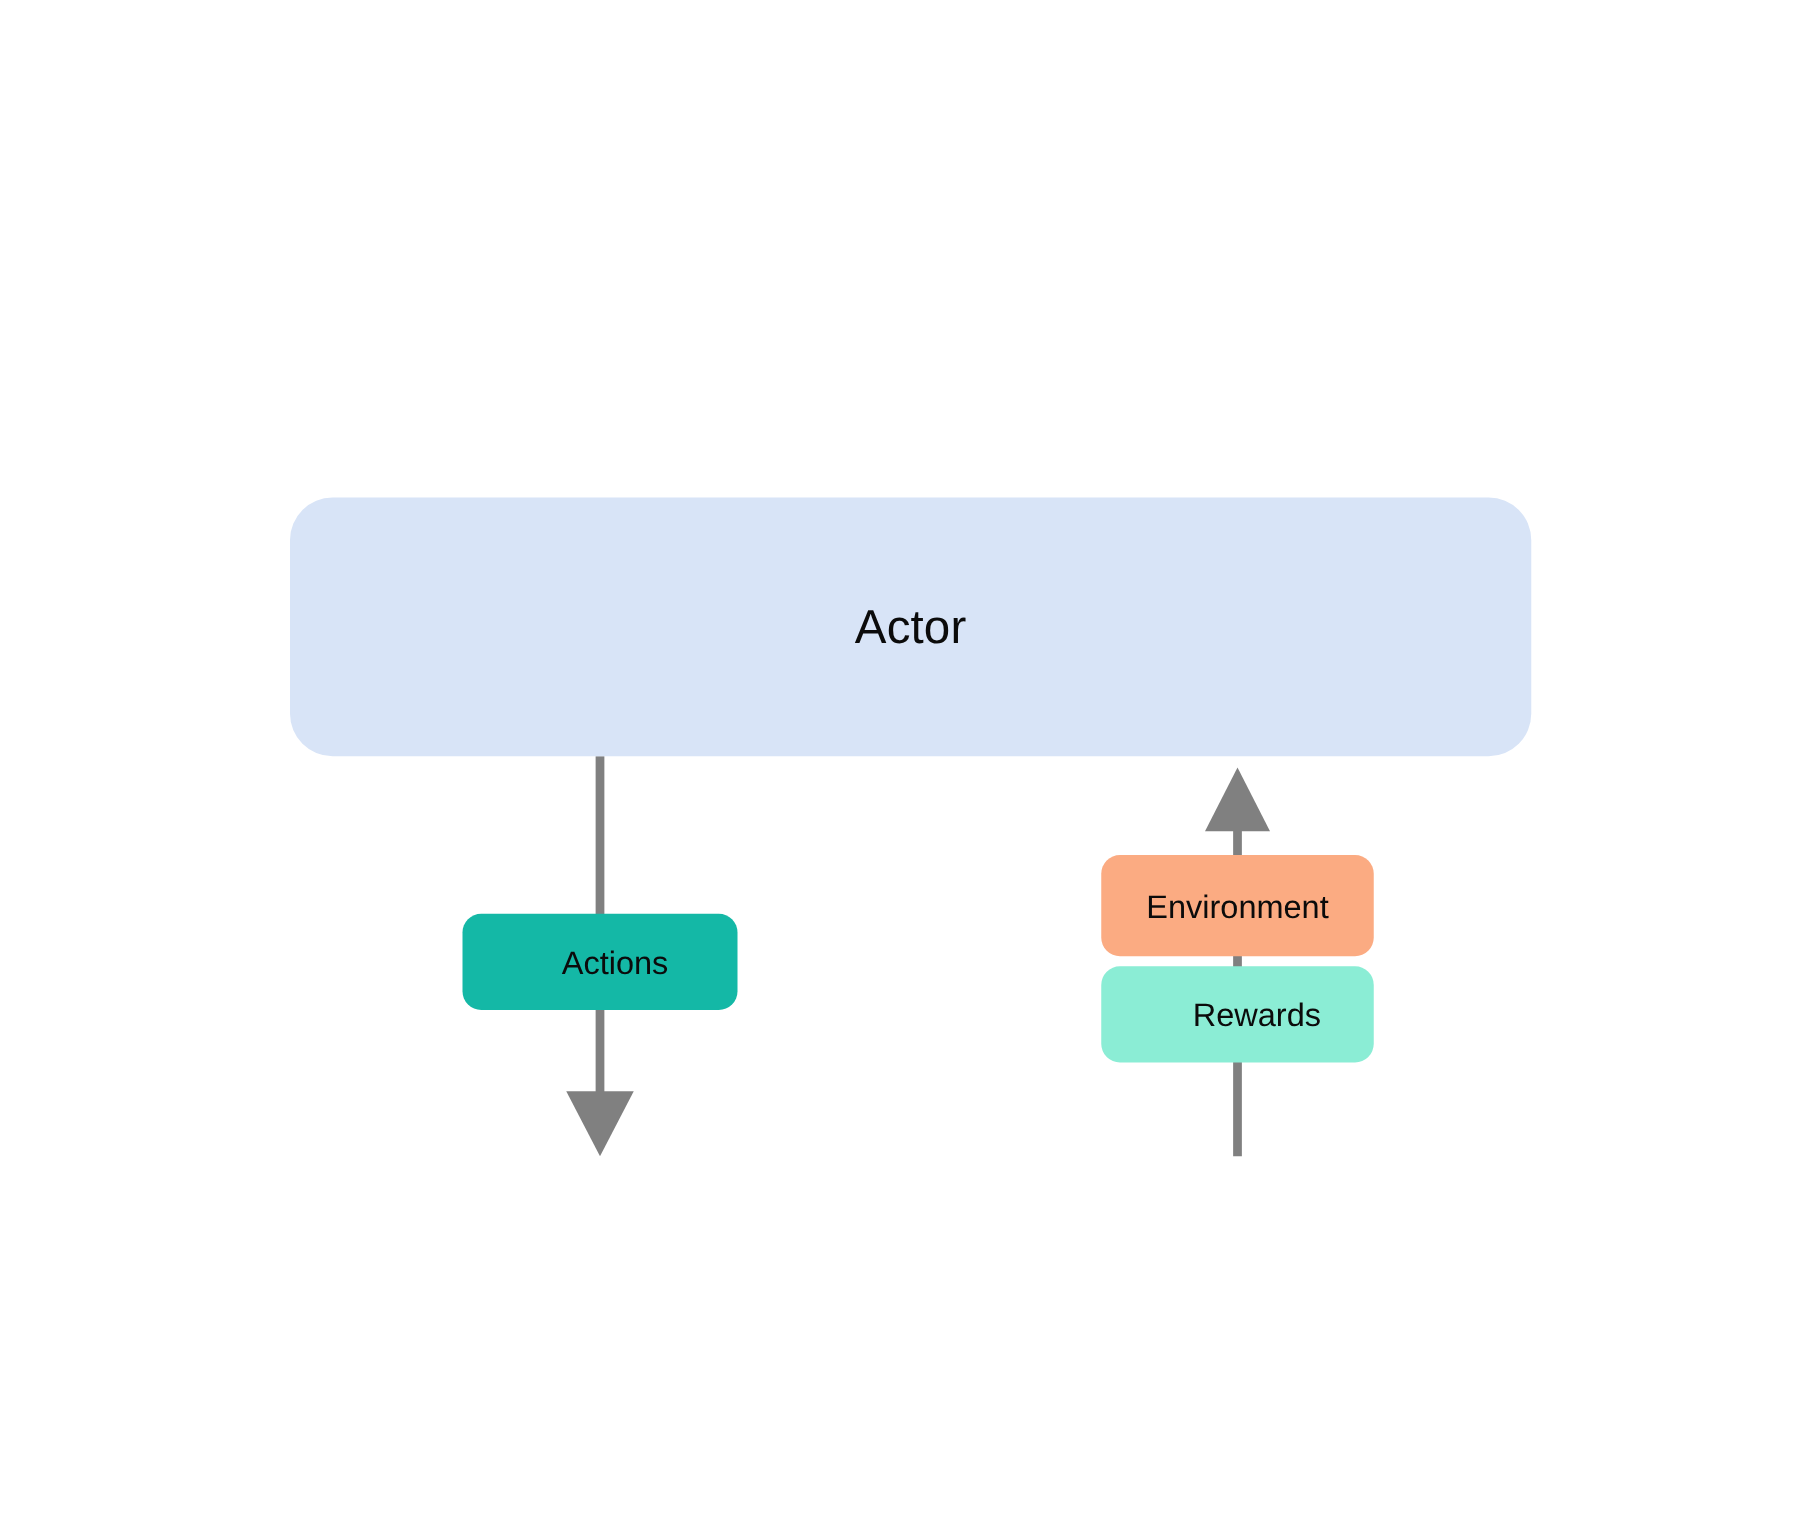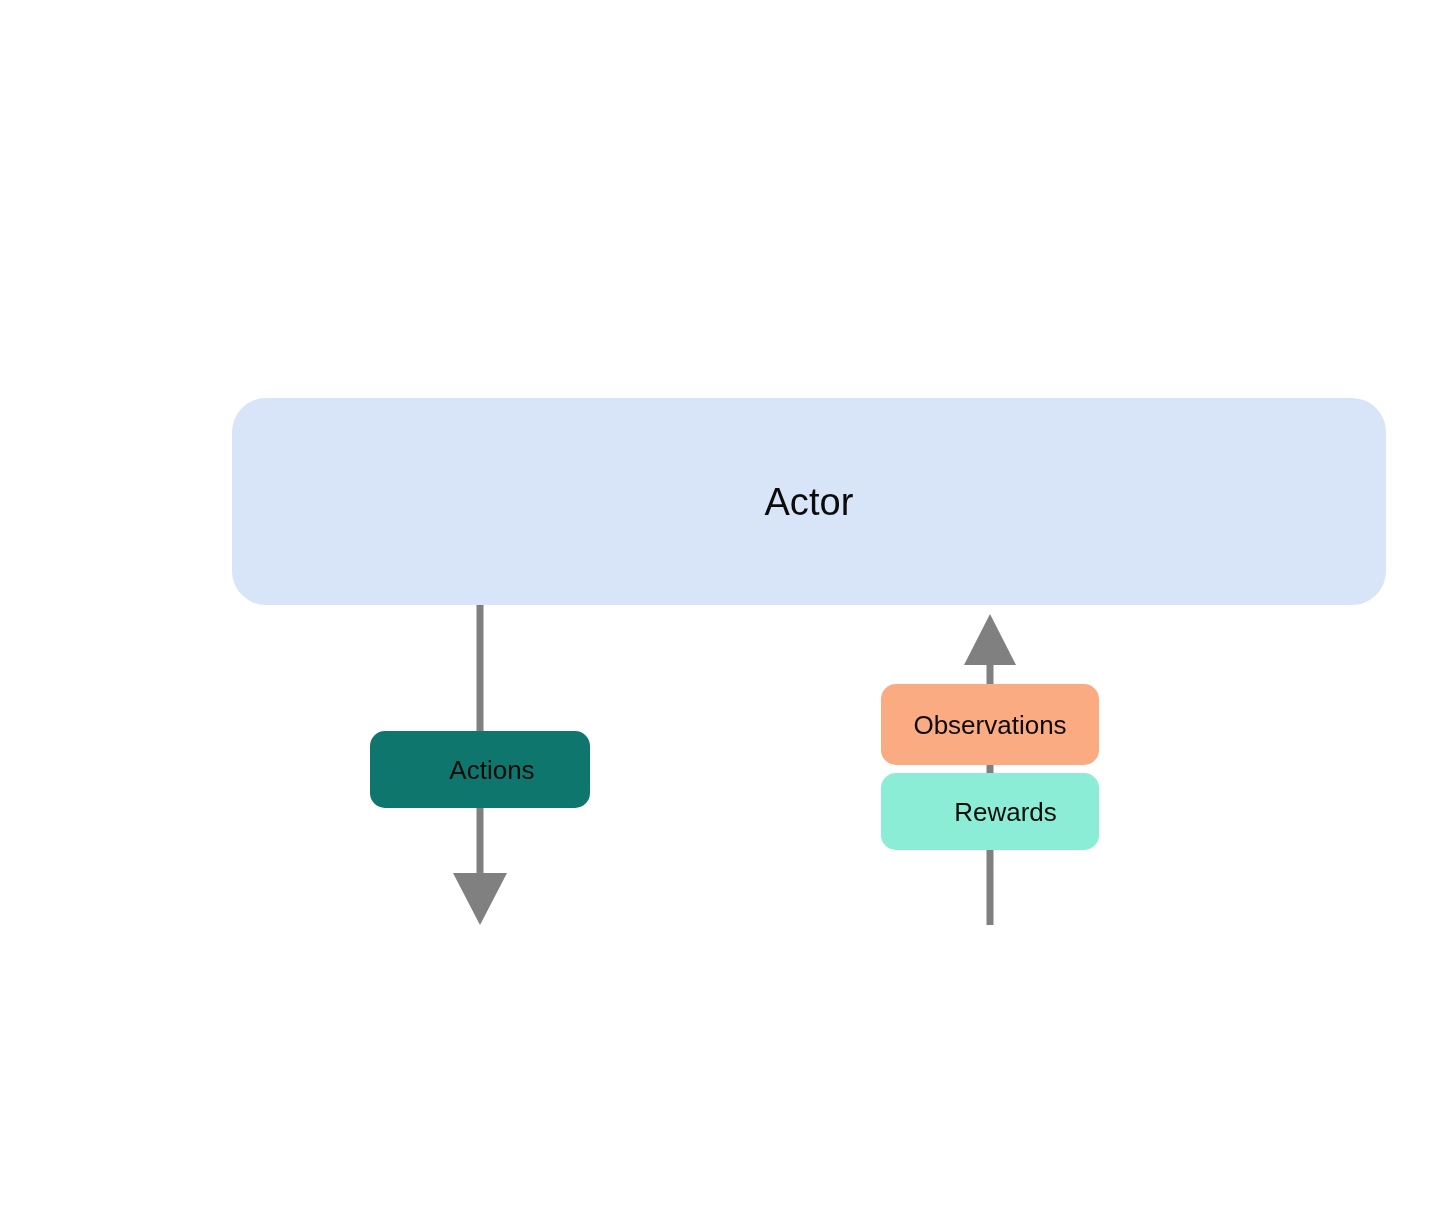--- a/index.html
+++ b/index.html
@@ -46,21 +46,21 @@
     font-weight: 400;
     color: #0b0b0b;
     letter-spacing: 0.1px;
     line-height: 1;
     white-space: nowrap;
   }
 
   #node-actor {
     left: 232px;
     top: 398px;
-    width: 1154px;
+    width: 993px;
     height: 207px;
   }
   #node-environment {
     left: 232px;
     top: 925px;
     width: 993px;
     height: 145px;
   }
 
   
@@ -116,25 +116,25 @@
       <line x1="990" y1="925" x2="990" y2="648" stroke="#808080" stroke-width="7"></line>
       <polygon points="990,614 1016,665 964,665" fill="#808080"></polygon>
     </g>
   </svg>
 
   <div class="node-box" id="node-actor" style="background:#d8e4f7;">
     <span class="node-label">Actor</span>
   </div>
 
 
-  <div class="edge-pill" id="pill-actions" style="background:#0f766e;padding-left:24px;">
+  <div class="edge-pill" id="pill-actions" style="background:#14b8a6;padding-left:24px;">
     <span class="edge-pill-label">Actions</span>
   </div>
 
   <div class="edge-pill" id="pill-observations" style="background:#fbab82;">
-    <span class="edge-pill-label">Observations</span>
+    <span class="edge-pill-label">Environment</span>
   </div>
 
   <div class="edge-pill" id="pill-rewards" style="background:#8bedd5;padding-left:31px;">
     <span class="edge-pill-label">Rewards</span>
   </div>
 
 </div>
 
 </body></html>

